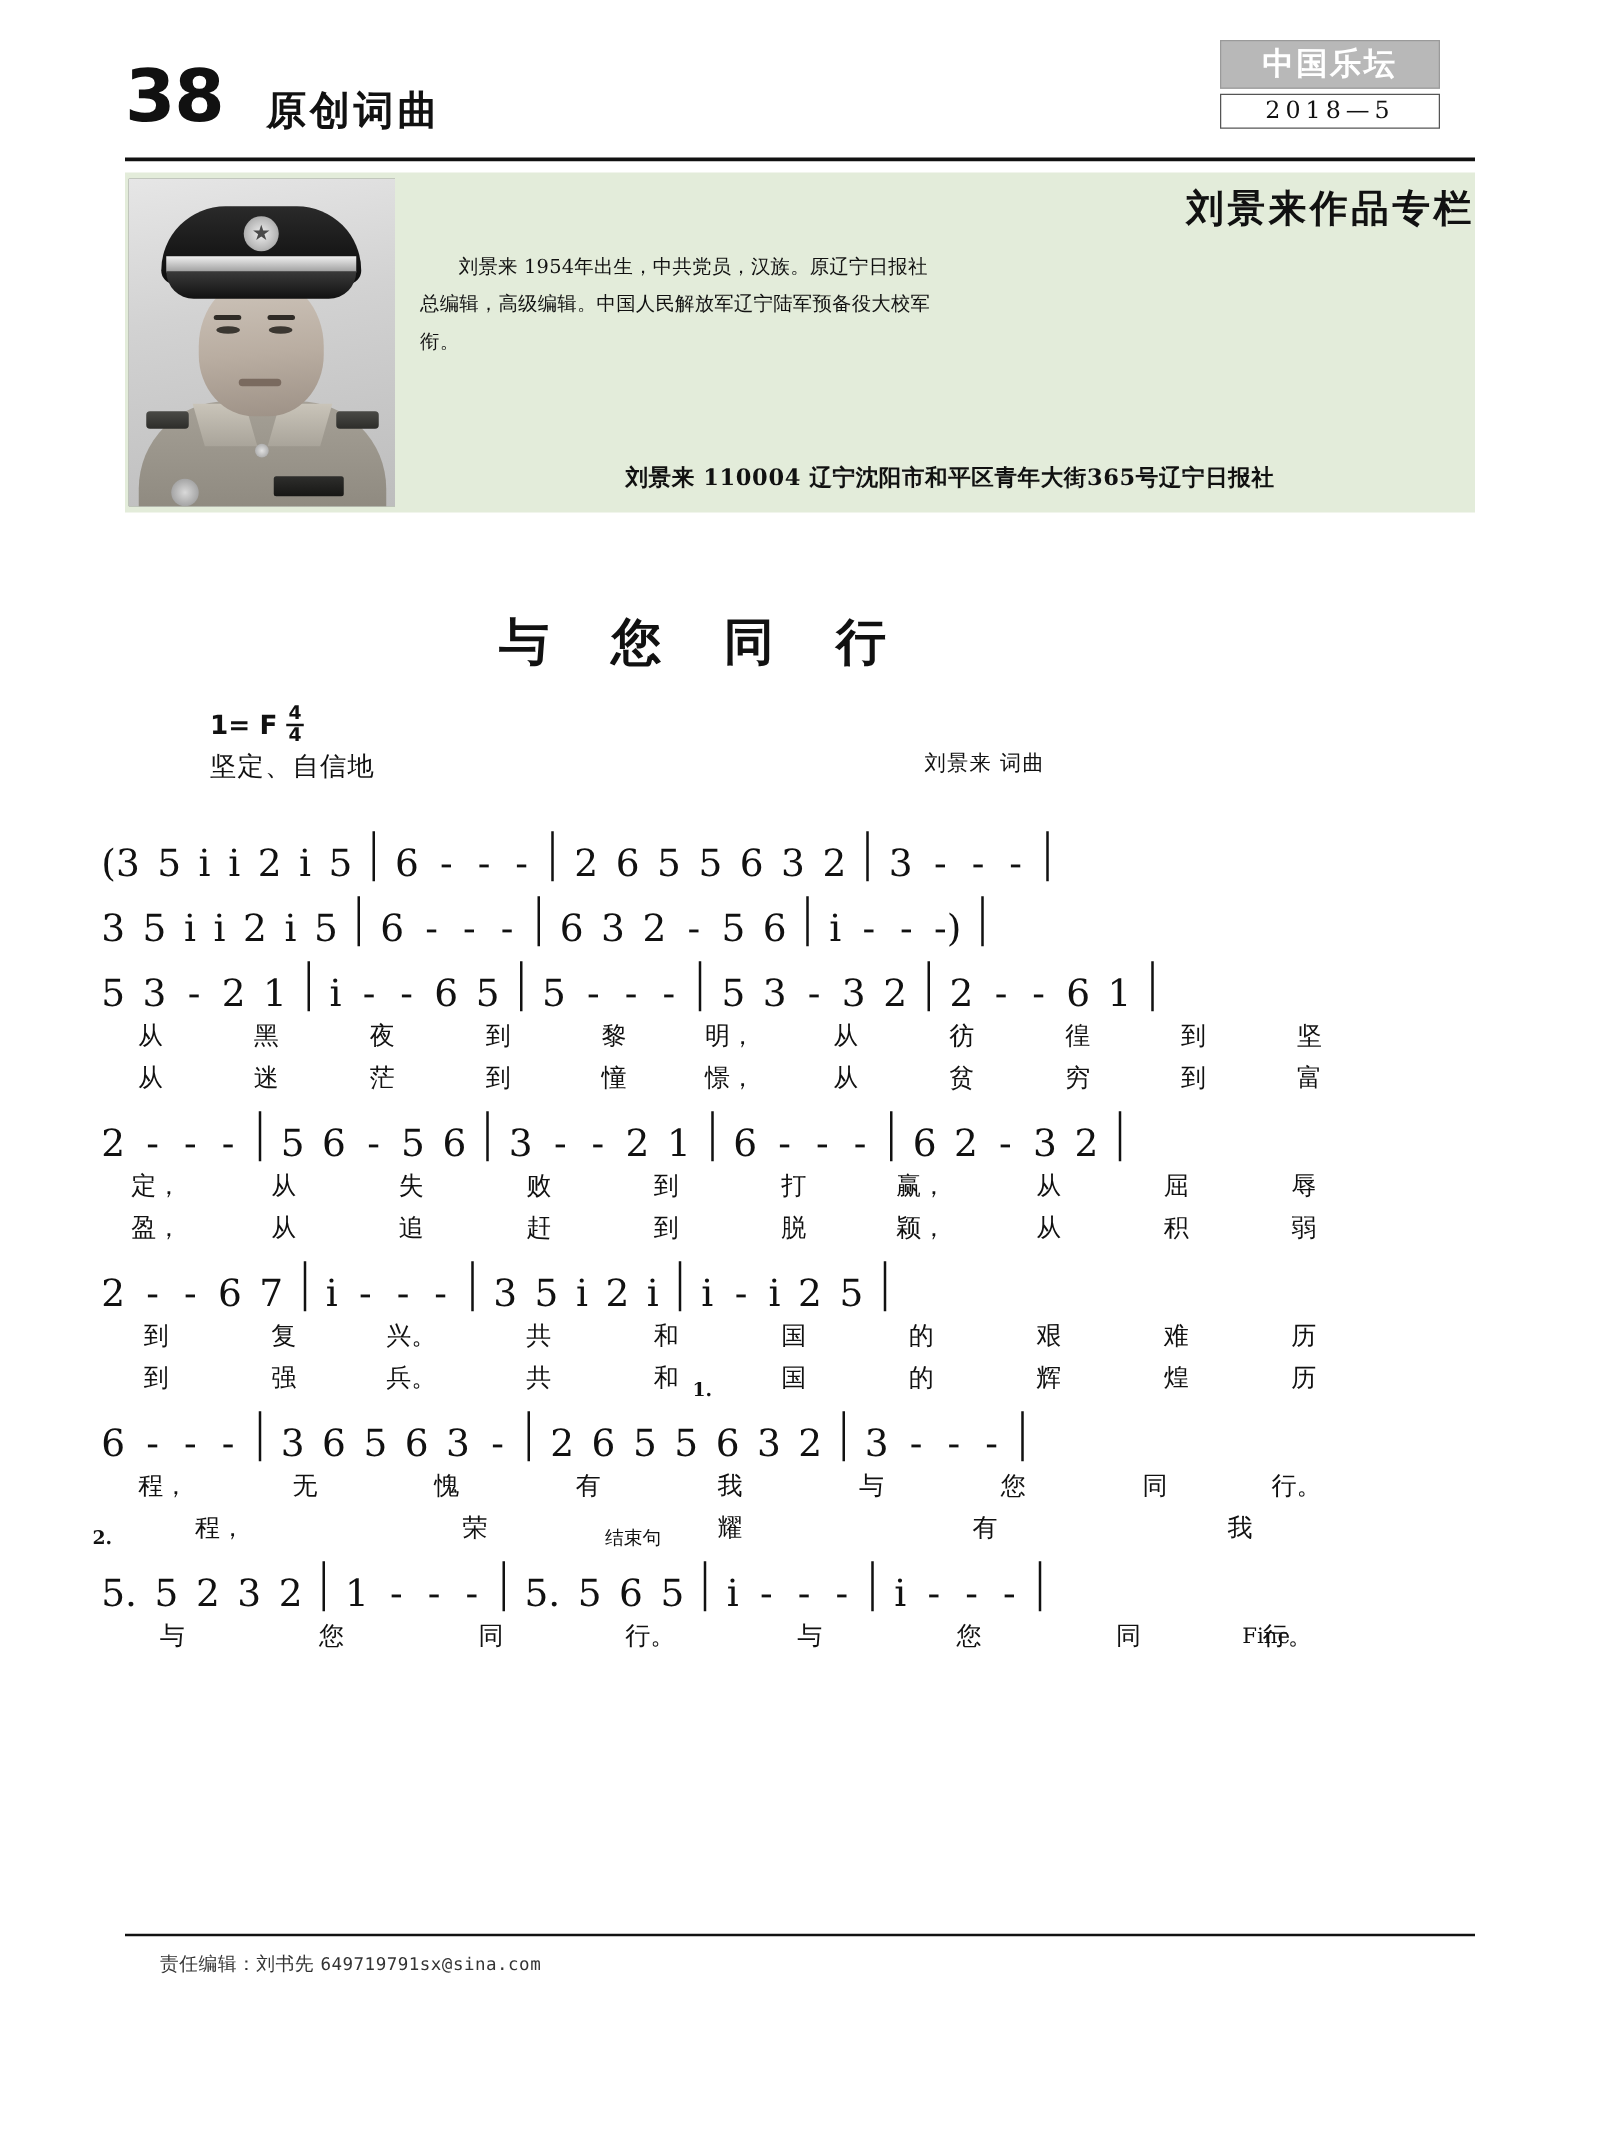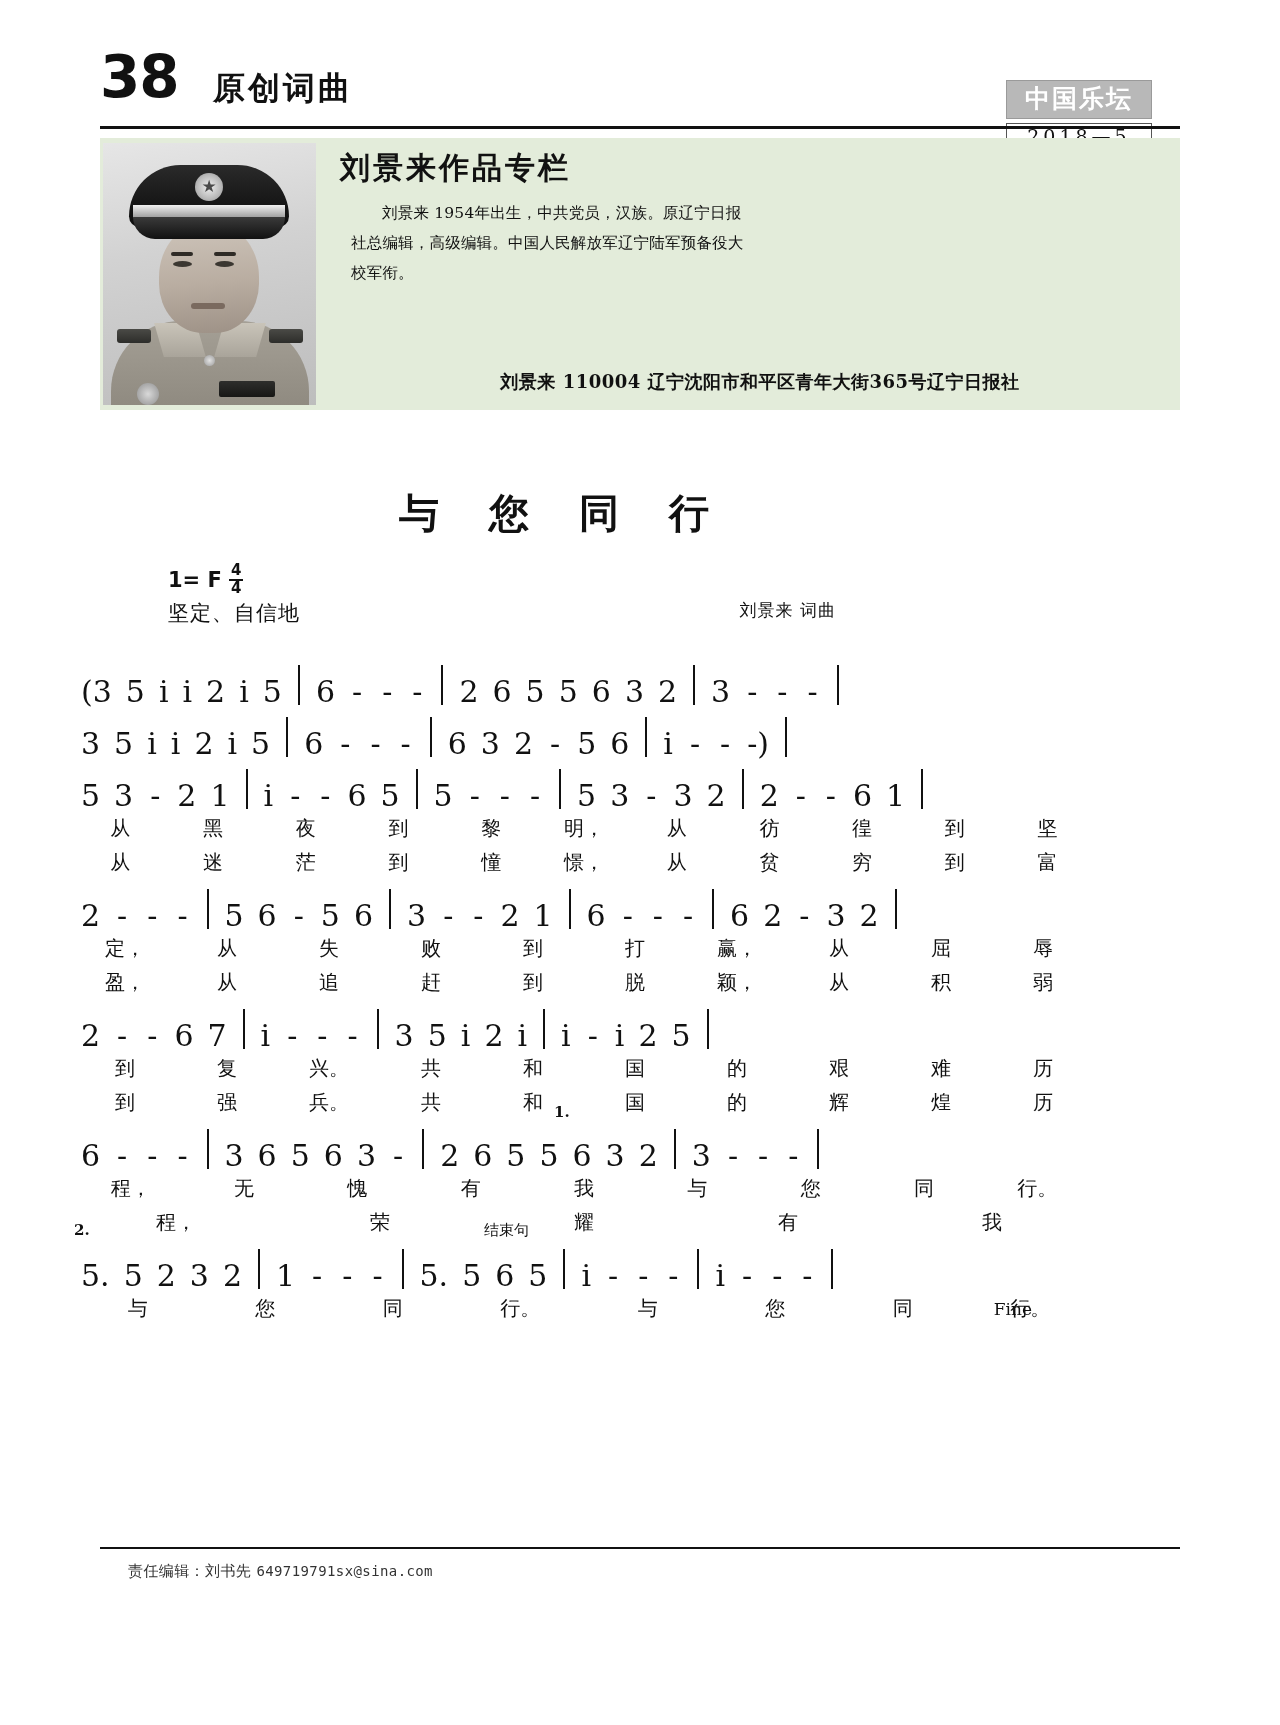--- a/index.html
+++ b/index.html
@@ -22,21 +22,21 @@
     line-height:1;
   }
   #section-name {
     position:absolute; left:180px; top:72px;
     font-size:32px; font-weight:600;
     font-family:"DejaVu Serif", serif;
     letter-spacing:3px;
     line-height:1;
     margin-left:33px;
   }
-  #masthead { position:absolute; right:128px; top:32px; width:146px;margin-top:48px; }
+  #masthead { position:absolute; right:128px; top:32px; width:176px; }
   #masthead-logo {
     background:#b8b8b8; color:#fff;
     font-family:"DejaVu Serif", serif;
     font-size:25px; font-weight:700;
     text-align:center; letter-spacing:2px;
     padding:5px 4px 7px; line-height:1;
     border:1px solid #9a9a9a;
   }
   #masthead-issue {
     margin-top:4px;
@@ -113,34 +113,34 @@
   .ph-collar-l { left:56px; transform:skewX(16deg); }
   .ph-collar-r { left:116px; transform:skewX(-16deg); }
   .ph-epaulet { position:absolute; top:186px; width:34px; height:14px; background:linear-gradient(180deg,#4a4a46,#2d2d2a); border-radius:3px; }
   .ph-epaulet.l { left:14px; } .ph-epaulet.r { left:166px; }
   .ph-nametag { position:absolute; left:116px; top:238px; width:56px; height:16px; background:linear-gradient(180deg,#2e2e2c,#171715); border-radius:2px; }
   .ph-emblem { position:absolute; left:34px; top:240px; width:22px; height:22px; border-radius:50%; background:radial-gradient(circle,#d9d9d9,#8f8f8f); }
   .ph-button { position:absolute; left:101px; top:212px; width:11px; height:11px; border-radius:50%; background:radial-gradient(circle,#e2e2e2,#9a9a9a); }
 
   #bio-title {
     position:absolute; left:240px; top:12px; width:840px;
-    text-align:left;
+    text-align:right;
     font-family:"DejaVu Serif", serif;
     font-size:30px; font-weight:700; letter-spacing:3px;
     line-height:1.2;
   }
   #bio-cols {
     position:absolute; left:236px; top:60px; width:842px;
     display:flex; gap:22px;
   }
   .bio-col { width:50%; }
   .bio-para {
     font-family:"DejaVu Serif", serif;
     font-size:15.5px; line-height:1.95;
-    text-indent:2em; margin:0 0 0 15px;
+    text-indent:2em; margin:0 0 0 0;
     letter-spacing:0.2px;
   }
   .bio-para + .bio-para { margin-top:2px; }
   #bio-address {
     position:absolute; left:240px; top:232px; width:840px;
     text-align:center;
     font-family:"DejaVu Serif", serif;
     font-size:18px; font-weight:700; letter-spacing:0.5px;
   }
 

